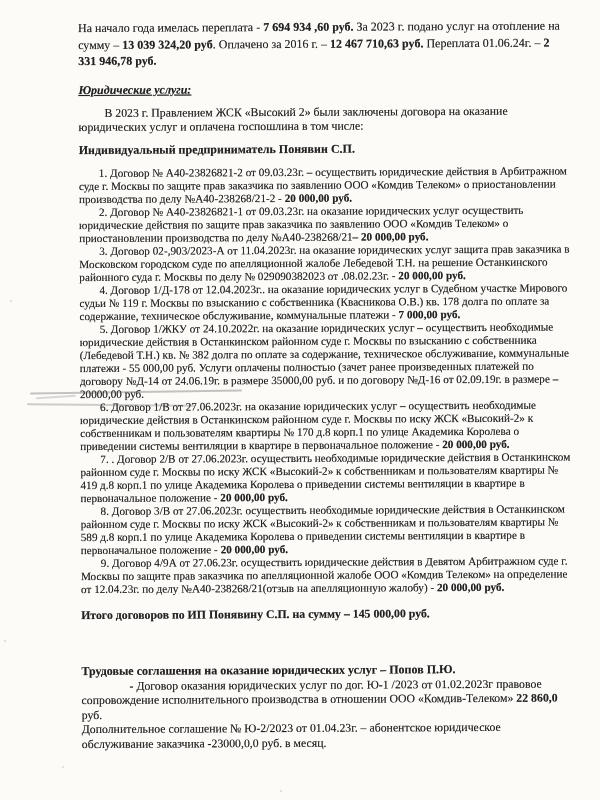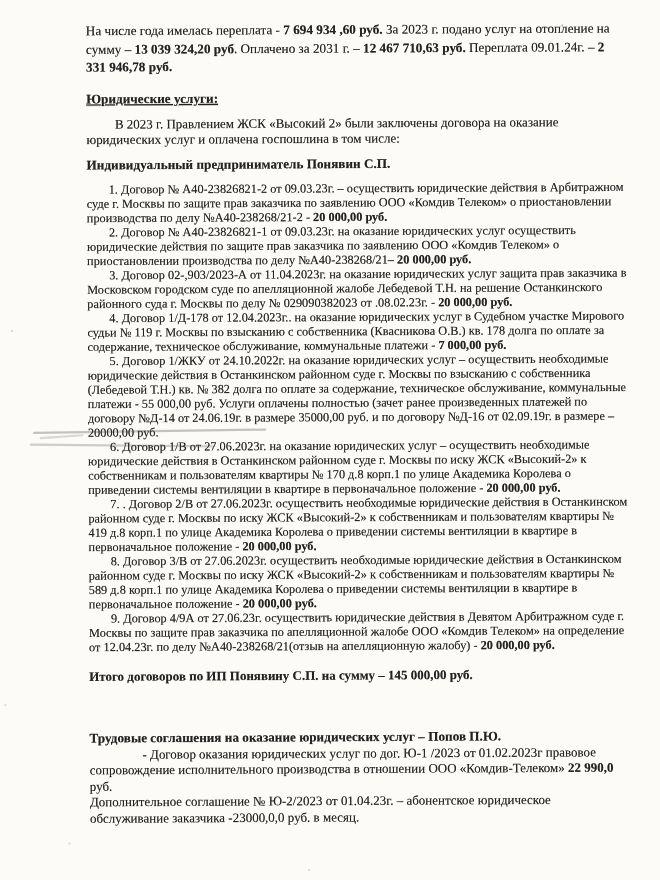--- a/index.html
+++ b/index.html
@@ -14,21 +14,21 @@
   .content {
     position: absolute;
     left: 78px; top: 20px; width: 492px;
     transform: rotate(-0.3deg);
     transform-origin: 0 0;
     text-shadow: 0 0.2px 0.6px rgba(55,55,55,0.55);
     -webkit-font-smoothing: antialiased;
   }
   p, h3 { margin: 0; font-weight: normal; }
   .b { font-weight: bold; }
-  .u { text-decoration: underline; }
+  .u { text-decoration: underline; font-style: italic; }
   .top-para   { font-size: 12px;   line-height: 16.5px; margin-bottom: 13px; }
   .heading    { font-size: 12px;   line-height: 14px;   margin-bottom: 9px; }
   .intro      { font-size: 11.8px; line-height: 14px;   margin-bottom: 9px; text-indent: 26px; }
   .ip-head    { font-size: 12px;   line-height: 14px;   margin-bottom: 10px; }
   .item       { font-size: 11.2px; line-height: 13px;   text-indent: 20px; }
   .total      { font-size: 11.8px; line-height: 14px;   margin-top: 12px; }
   .labor-head { font-size: 12px;   line-height: 15px;   margin-top: 42px; }
   .labor-para { font-size: 11.8px; line-height: 14.6px; }
   .labor-first{ text-indent: 48px; }
   
@@ -52,21 +52,21 @@
                 310px 752px 0 rgba(130,130,130,0.25);
   }
 </style>
 </head>
 <body style="--paper: #fcfbf8; --ink: #222222;">
 
 <div class="page">
 
   <div class="content">
 
-    <p class="top-para"><span>На числе года  имелась переплата - </span><span class="b">7 694 934 ,60 руб.</span><span> За 2023 г. подано услуг  на отопление на сумму – </span><span class="b">13 039 324,20 руб</span><span>. Оплачено за 2031 г.  – </span><span class="b">12 467 710,63 руб.</span><span>  Переплата 09.01.24г. – </span><span class="b">2 331 946,78 руб.</span></p>
+    <p class="top-para"><span>На начало года  имелась переплата - </span><span class="b">7 694 934 ,60 руб.</span><span> За 2023 г. подано услуг  на отопление на сумму – </span><span class="b">13 039 324,20 руб</span><span>. Оплачено за 2016 г.  – </span><span class="b">12 467 710,63 руб.</span><span>  Переплата 01.06.24г. – </span><span class="b">2 331 946,78 руб.</span></p>
 
     <h3 class="heading"><span class="b u">Юридические услуги:</span></h3>
 
     <p class="intro"><span>В 2023 г. Правлением ЖСК «Высокий 2» были заключены договора на оказание юридических услуг  и оплачена госпошлина в том числе:</span></p>
 
     <h3 class="ip-head"><span class="b">Индивидуальный предприниматель Понявин С.П.</span></h3>
 
     <div class="items">
       <p class="item"><span>1. Договор № А40-23826821-2 от 09.03.23г. – осуществить юридические действия в Арбитражном суде г. Москвы по защите прав заказчика по заявлению ООО «Комдив Телеком» о приостановлении производства по делу №А40-238268/21-2  - </span><span class="b">20 000,00 руб.</span></p>
       <p class="item"><span>2. Договор № А40-23826821-1 от 09.03.23г. на оказание юридических услуг   осуществить юридические действия по защите прав заказчика по заявлению ООО «Комдив Телеком» о приостановлении производства по делу №А40-238268/21– </span><span class="b">20 000,00 руб.</span></p>
@@ -76,21 +76,21 @@
       <p class="item"><span>6. Договор 1/В от 27.06.2023г. на оказание юридических услуг – осуществить необходимые юридические действия в Останкинском районном суде г. Москвы по иску ЖСК «Высокий-2» к собственникам и пользователям квартиры № 170 д.8 корп.1 по улице Академика Королева о приведении системы вентиляции в квартире в первоначальное положение - </span><span class="b">20 000,00 руб.</span></p>
       <p class="item"><span>7. . Договор 2/В от 27.06.2023г. осуществить необходимые юридические действия в Останкинском районном суде г. Москвы по иску ЖСК «Высокий-2» к собственникам и пользователям квартиры № 419 д.8 корп.1 по улице Академика Королева о приведении системы вентиляции в квартире в первоначальное положение - </span><span class="b">20 000,00 руб.</span></p>
       <p class="item"><span>8. Договор 3/В от 27.06.2023г. осуществить необходимые юридические действия в Останкинском районном суде г. Москвы по иску ЖСК «Высокий-2» к собственникам и пользователям квартиры № 589 д.8 корп.1 по улице Академика Королева о приведении системы вентиляции в квартире в первоначальное положение - </span><span class="b">20 000,00 руб.</span></p>
       <p class="item"><span>9. Договор 4/9А  от 27.06.23г. осуществить юридические действия в Девятом Арбитражном суде г. Москвы по защите прав заказчика по апелляционной жалобе ООО «Комдив Телеком» на определение от 12.04.23г. по делу №А40-238268/21(отзыв на апелляционную жалобу)  - </span><span class="b">20 000,00 руб.</span></p>
     </div>
 
     <p class="total"><span class="b">Итого договоров по ИП Понявину С.П. на сумму – 145 000,00 руб.</span></p>
 
     <h3 class="labor-head"><span class="b">Трудовые соглашения на оказание юридических услуг – Попов П.Ю.</span></h3>
 
-    <p class="labor-para labor-first"><span>- Договор оказания юридических услуг по дог. Ю-1 /2023 от 01.02.2023г правовое сопровождение исполнительного производства в отношении ООО «Комдив-Телеком» </span><span class="b">22 990,0</span><span> руб.</span></p>
+    <p class="labor-para labor-first"><span>- Договор оказания юридических услуг по дог. Ю-1 /2023 от 01.02.2023г правовое сопровождение исполнительного производства в отношении ООО «Комдив-Телеком» </span><span class="b">22 860,0</span><span> руб.</span></p>
 
     <p class="labor-para"><span>Дополнительное соглашение № Ю-2/2023 от 01.04.23г. – абонентское юридическое обслуживание заказчика -23000,0,0 руб. в месяц.</span></p>
 
   </div>
 
   <div class="artifact a1"></div>
   <div class="artifact a2"></div>
   <div class="artifact a3"></div>
   <div class="speck" style="left:510px; top:22px;"></div>
 

